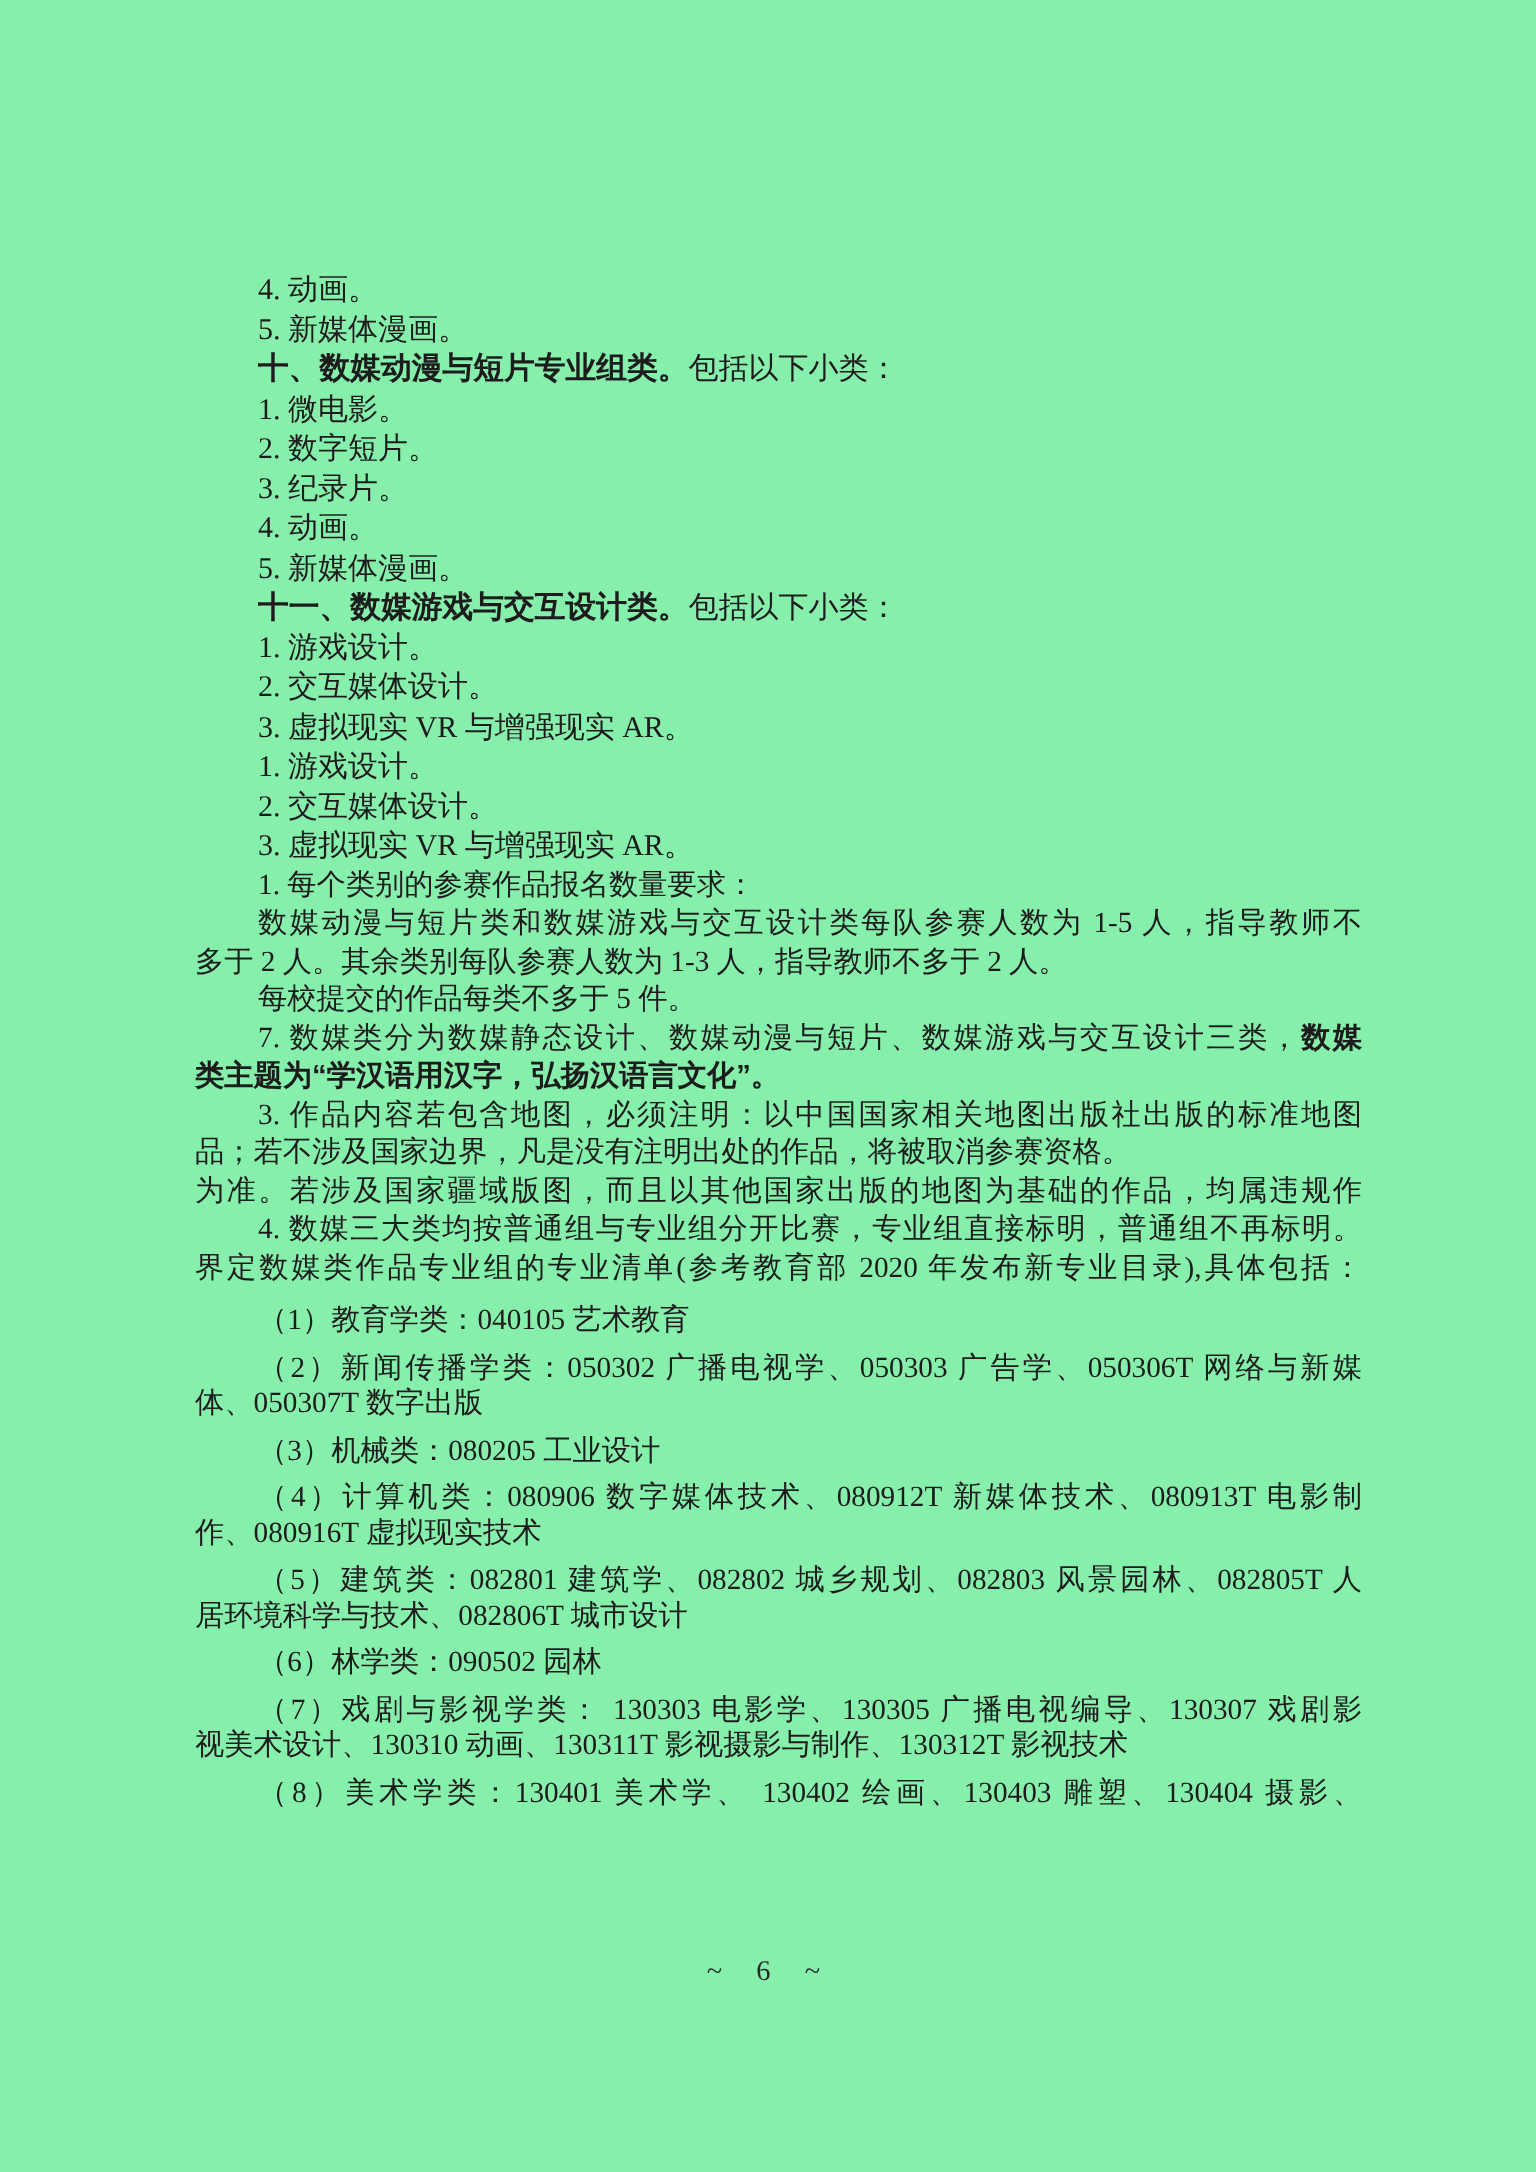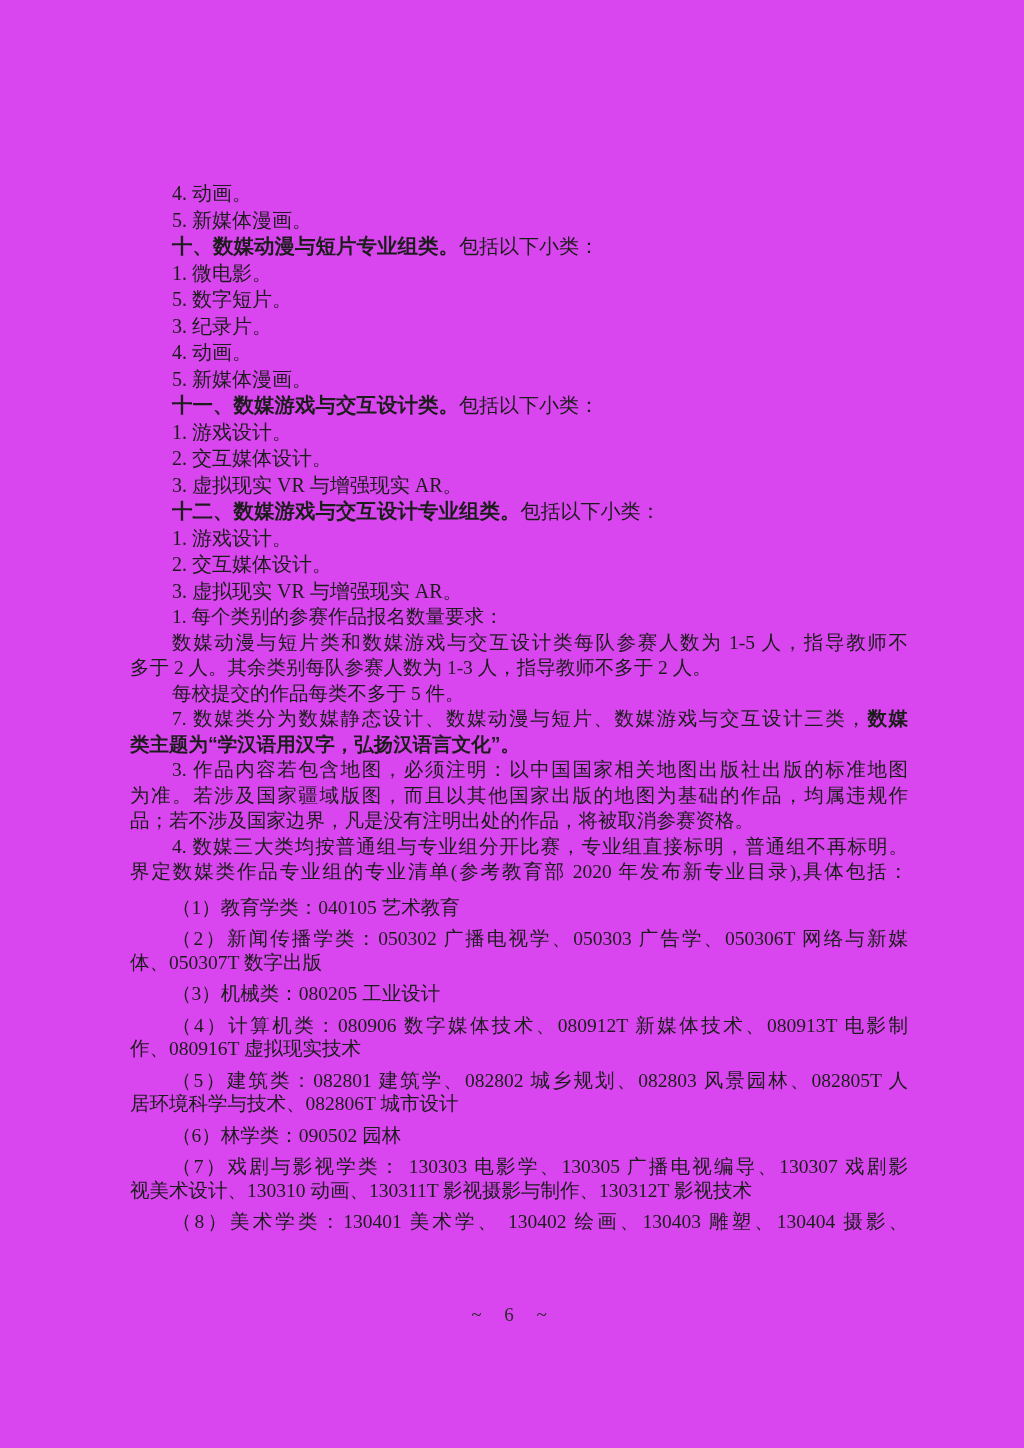--- a/index.html
+++ b/index.html
@@ -1,21 +1,21 @@
 <!DOCTYPE html>
 <html><head>
 <meta charset="utf-8">
 <style>
   * { box-sizing: border-box; }
   html, body { margin: 0; padding: 0; background: #ffffff; }
   .page {
     position: relative;
     width: 1024px;
     height: 1448px;
-    background: #d946ef;
+    background: #86efac;
     color: #1c1c1c;
     font-family: "Liberation Serif", "DejaVu Serif", serif;
     overflow: hidden;
   }
   .content {
     position: absolute;
     left: 130px;
     top: 180px;
     width: 778px;
   }
@@ -56,49 +56,48 @@
 
 <div class="page">
   <div class="content">
 
     <div class="clist">
       <div class="line ind">4. 动画。</div>
       <div class="line ind">5. 新媒体漫画。</div>
 
       <div class="line ind cheading"><span class="hei">十、数媒动漫与短片专业组类。</span><span>包括以下小类：</span></div>
       <div class="line ind">1. 微电影。</div>
-      <div class="line ind">5. 数字短片。</div>
+      <div class="line ind">2. 数字短片。</div>
       <div class="line ind">3. 纪录片。</div>
       <div class="line ind">4. 动画。</div>
       <div class="line ind">5. 新媒体漫画。</div>
 
       <div class="line ind cheading"><span class="hei">十一、数媒游戏与交互设计类。</span><span>包括以下小类：</span></div>
       <div class="line ind">1. 游戏设计。</div>
       <div class="line ind">2. 交互媒体设计。</div>
       <div class="line ind">3. 虚拟现实 VR 与增强现实 AR。</div>
 
-      <div class="line ind cheading"><span class="hei">十二、数媒游戏与交互设计专业组类。</span><span>包括以下小类：</span></div>
       <div class="line ind">1. 游戏设计。</div>
       <div class="line ind">2. 交互媒体设计。</div>
       <div class="line ind">3. 虚拟现实 VR 与增强现实 AR。</div>
     </div>
 
 
     <div class="para">
       <div class="line ind">1. 每个类别的参赛作品报名数量要求：</div>
       <div class="line ind full">数媒动漫与短片类和数媒游戏与交互设计类每队参赛人数为 1-5 人，指导教师不</div>
       <div class="line">多于 2 人。其余类别每队参赛人数为 1-3 人，指导教师不多于 2 人。</div>
       <div class="line ind">每校提交的作品每类不多于 5 件。</div>
 
       <div class="line ind full"><span>7. 数媒类分为数媒静态设计、数媒动漫与短片、数媒游戏与交互设计三类，</span><span class="hei">数媒</span></div>
       <div class="line hei">类主题为“学汉语用汉字，弘扬汉语言文化”。</div>
 
       <div class="line ind full">3. 作品内容若包含地图，必须注明：以中国国家相关地图出版社出版的标准地图</div>
+      <div class="line">品；若不涉及国家边界，凡是没有注明出处的作品，将被取消参赛资格。</div>
       <div class="line full">为准。若涉及国家疆域版图，而且以其他国家出版的地图为基础的作品，均属违规作</div>
-      <div class="line">品；若不涉及国家边界，凡是没有注明出处的作品，将被取消参赛资格。</div>
 
       <div class="line ind full">4. 数媒三大类均按普通组与专业组分开比赛，专业组直接标明，普通组不再标明。</div>
       <div class="line full">界定数媒类作品专业组的专业清单(参考教育部 2020 年发布新专业目录),具体包括：</div>
     </div>
 
     <div class="majors">
       <div class="m-item">
         <div class="line ind">（1）教育学类：040105 艺术教育</div>
       </div>
       <div class="m-item">

